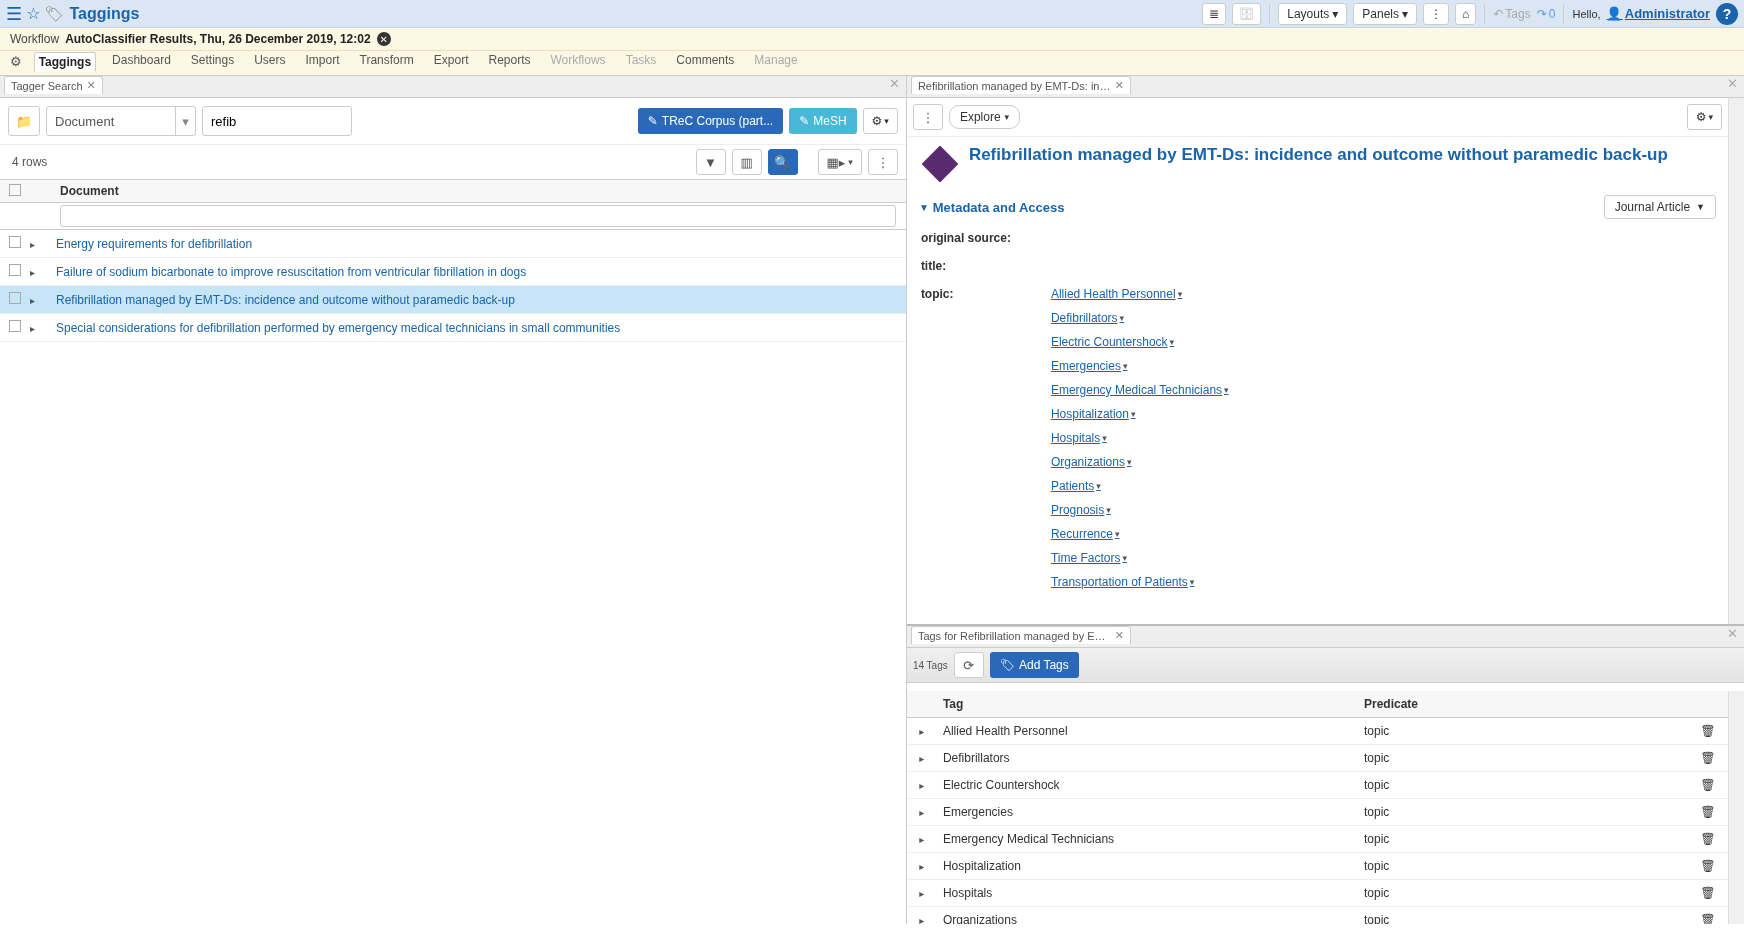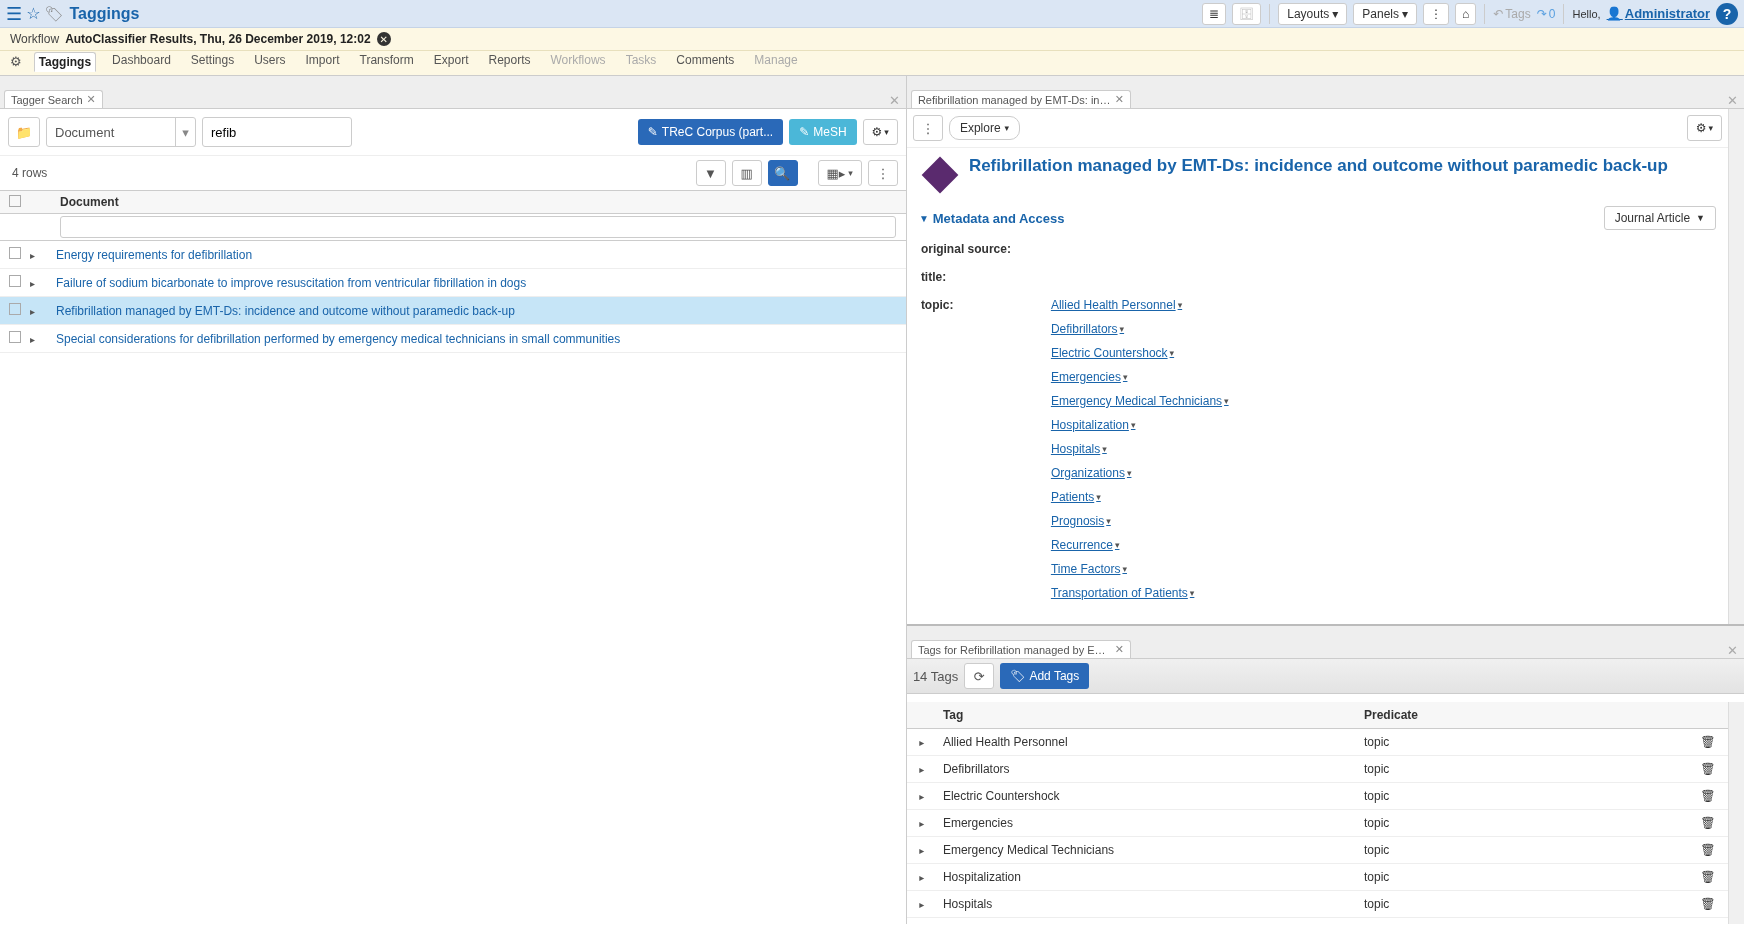--- a/index.html
+++ b/index.html
@@ -27,21 +27,21 @@
 .subnav { background: #fdf8e4; padding: 0 10px 4px 10px; display: flex; align-items: center; gap: 12px; font-size: 12px; border-bottom: 1px solid #ccc; }
 .subnav .gear { color: #555; font-size: 13px; }
 .subnav-item { color: #555; cursor: pointer; padding: 2px 4px; }
 .subnav-item.active { background: #fff; border: 1px solid #ccc; border-bottom: 1px solid #fff; color: #222; font-weight: bold; border-radius: 3px 3px 0 0; position: relative; top: 1px; }
 .subnav-item.disabled { color: #aaa; }
 
 .main { display: flex; height: calc(100vh - 84px); }
 .left-panel { width: 52%; border-right: 1px solid #ccc; display: flex; flex-direction: column; position: relative; }
 .right-panel { width: 48%; display: flex; flex-direction: column; }
 
-.panel-tabs { background: #eee; display: flex; align-items: flex-end; height: 33px; font-size: 11px; border-bottom: 1px solid #ccc; position: relative; }
+.panel-tabs { background: #eee; display: flex; align-items: flex-start; height: 22px; font-size: 11px; border-bottom: 1px solid #ccc; position: relative; }
 .panel-tab { background: #fff; border: 1px solid #ccc; border-bottom: none; padding: 2px 6px; margin-left: 4px; display: flex; align-items: center; gap: 4px; border-radius: 3px 3px 0 0; color: #555; max-width: 220px; }
 .panel-tab .txt { overflow: hidden; text-overflow: ellipsis; white-space: nowrap; }
 .panel-tab .x { color: #888; cursor: pointer; font-size: 11px; }
 .panel-close-right { margin-left: auto; margin-right: 6px; color: #aaa; cursor: pointer; font-size: 13px; }
 
 .search-row { padding: 8px; display: flex; align-items: center; gap: 6px; }
 .folder-btn { width: 32px; height: 30px; border: 1px solid #ccc; border-radius: 3px; display: flex; align-items: center; justify-content: center; color: #888; }
 .doc-select { display: flex; align-items: center; border: 1px solid #ccc; border-radius: 3px; height: 30px; width: 150px; }
 .doc-select .lbl { flex: 1; padding: 0 8px; font-size: 13px; color: #555; }
 .doc-select .dd { width: 20px; border-left: 1px solid #ccc; display: flex; align-items: center; justify-content: center; color: #888; height: 100%; }
@@ -88,21 +88,21 @@
 .metadata-body { padding: 8px 14px; overflow: auto; flex: 1; font-size: 12px; }
 .meta-row { display: flex; margin-bottom: 14px; align-items: flex-start; }
 .meta-label { width: 130px; font-weight: bold; color: #333; }
 .meta-values { flex: 1; }
 .topic-link { color: #1964aa; text-decoration: underline; font-size: 12px; display: inline-flex; align-items: center; gap: 2px; margin-bottom: 4px; }
 .topic-link .dd { color: #555; font-size: 9px; text-decoration: none; }
 .topic-item { margin-bottom: 6px; }
 
 .bottom-panel { border-top: 2px solid #bbb; display: flex; flex-direction: column; height: 300px;}
 .tags-toolbar { padding: 4px 6px; display: flex; align-items: center; gap: 6px; background: linear-gradient(#f0f0f0,#e3e3e3); border-bottom: 1px solid #ccc;}
-.tags-count { font-size: 13px; color: #555; }
+.tags-count { font-size: 10px; color: #555; }
 .tags-table { flex: 1; overflow: auto; position: relative; margin-top: 8px;}
 .tg-header { display: flex; background: #f7f7f7; border-bottom: 1px solid #ccc; font-weight: bold; font-size: 12px; position: sticky; top:0;}
 .tg-exp { width: 30px; }
 .tg-tag { flex: 1; padding: 6px; }
 .tg-pred { width: 330px; padding: 6px; }
 .tg-act { width: 40px; text-align: center; }
 .tg-row { display: flex; border-bottom: 1px solid #eee; font-size: 12px; align-items: center; height: 27px;}
 .tg-row .caret { color: #555; font-size: 10px; width: 30px; text-align: center; }
 .trash { color: #333; cursor: pointer; }
 

